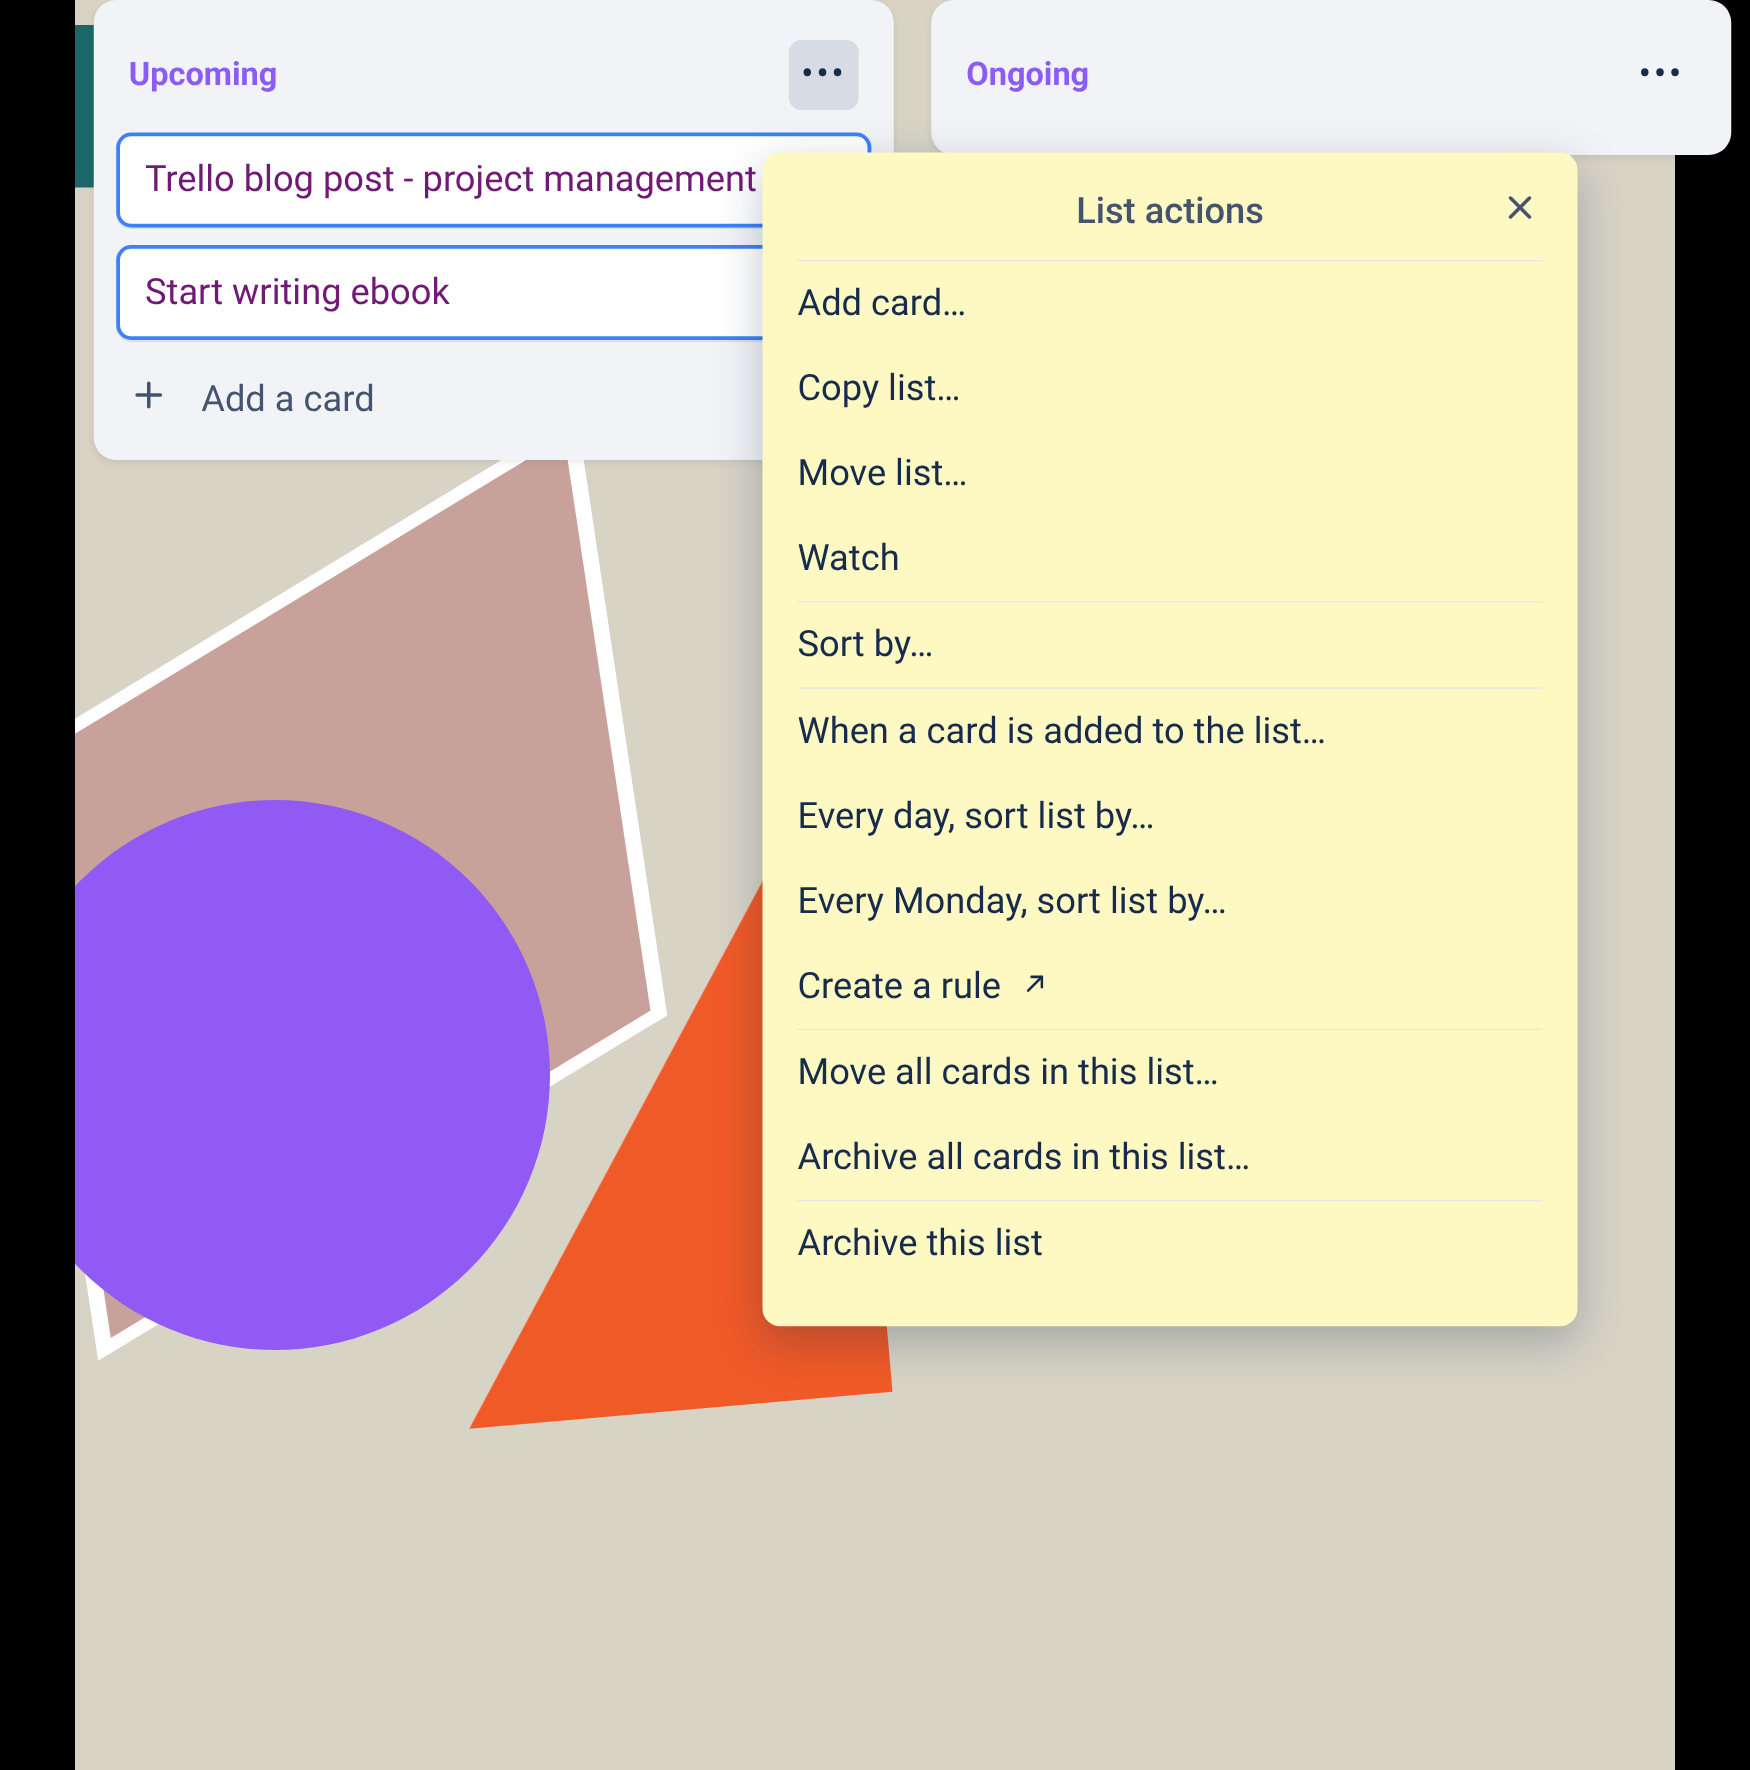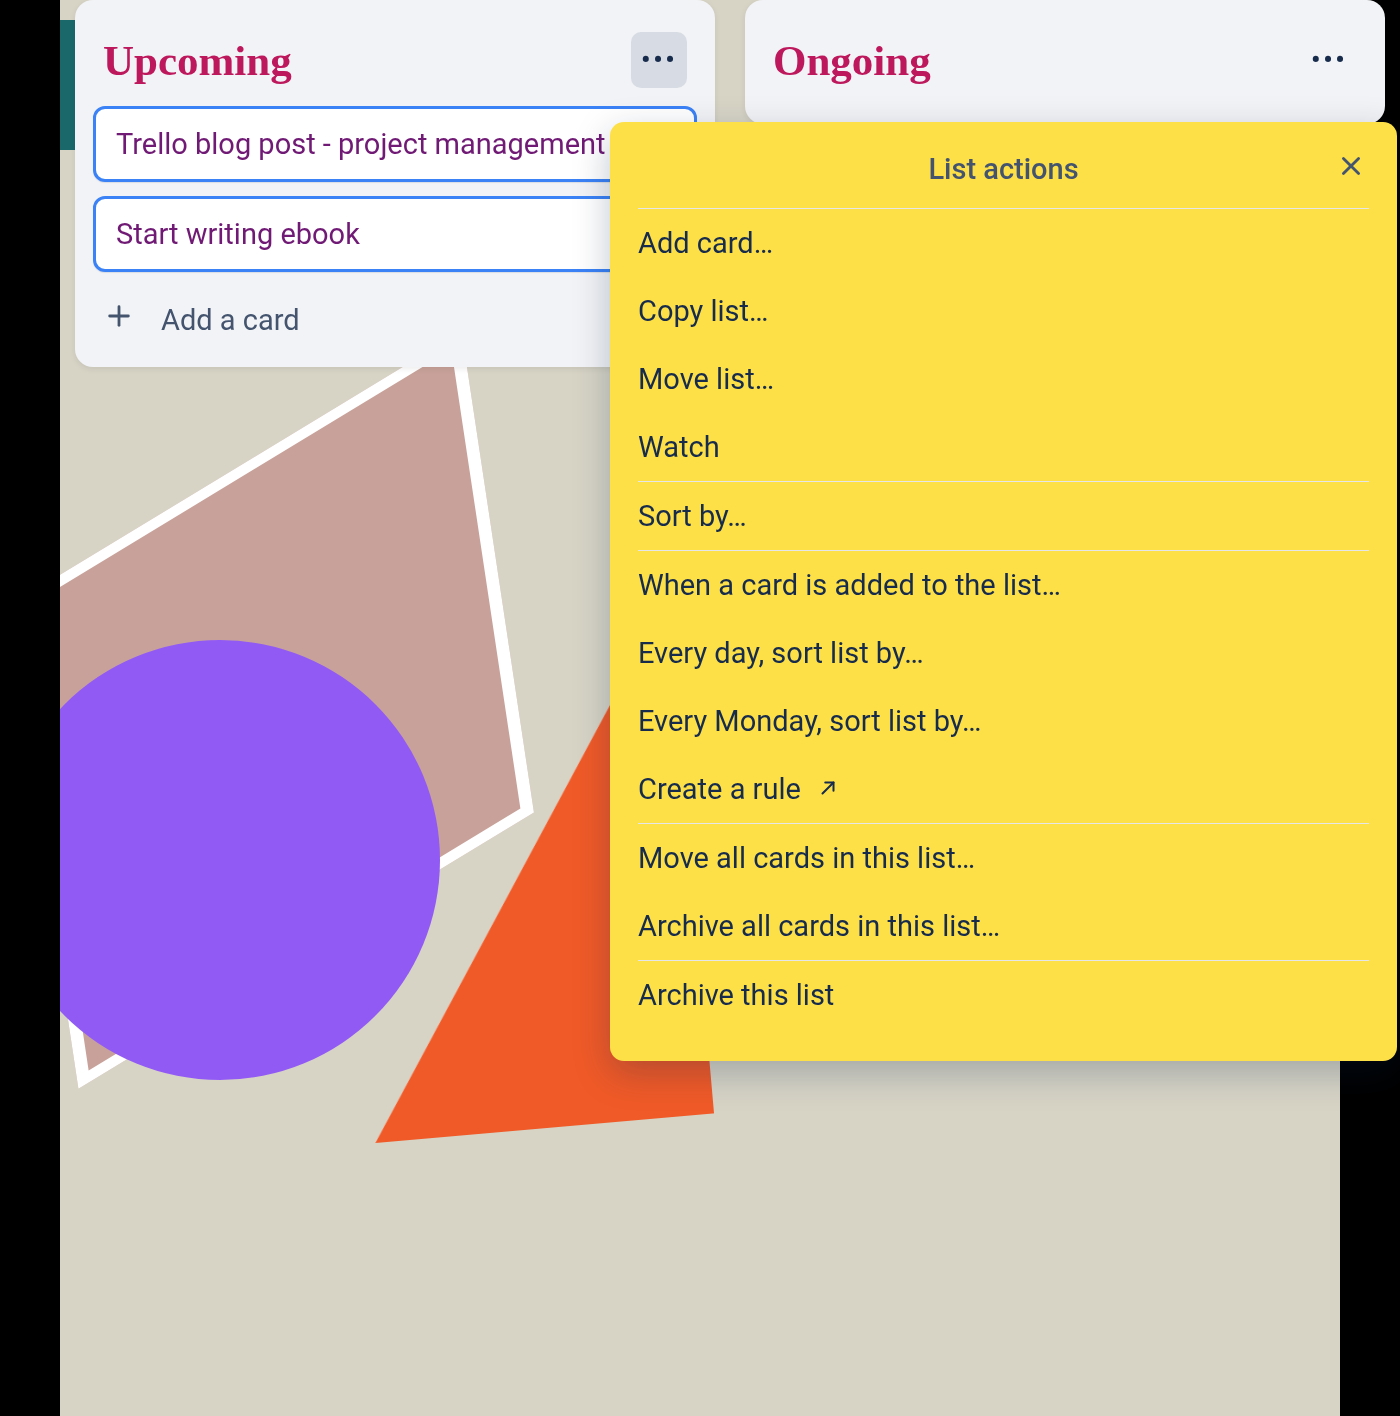--- a/index.html
+++ b/index.html
@@ -68,24 +68,23 @@
   }
   .list-upcoming { left: 75px; }
   .list-ongoing  { left: 745px; text-align: right; }
   .list-header {
     display: flex;
     align-items: center;
     justify-content: space-between;
     padding: 10px 10px 18px 10px;
   }
   .list-title {
-    font-size: 43px;
+    font-size: 26px;
     font-weight: 700;
-    color: #be185d;
-    font-family: Liberation Serif, serif;
+    color: #8b5cf6;
   }
   .list-menu-btn {
     width: 56px; height: 56px;
     border-radius: 10px;
     display: flex;
     align-items: center;
     justify-content: center;
     cursor: pointer;
     color: #172b4d;
   }
@@ -112,22 +111,22 @@
     cursor: pointer;
     border-radius: 10px;
   }
   .plus-icon svg { width: 28px; height: 28px; }
 
   
   .popover {
     position: absolute;
     left: 610px;
     top: 122px;
-    width: 787px;
-    background: #fde047;
+    width: 652px;
+    background: #fef9c3;
     border-radius: 14px;
     box-shadow: 0 12px 36px rgba(9,30,66,0.25);
     padding: 18px 0 32px 0;
   }
   .popover-header {
     position: relative;
     text-align: center;
     padding: 12px 0 22px 0;
   }
   .popover-title {

